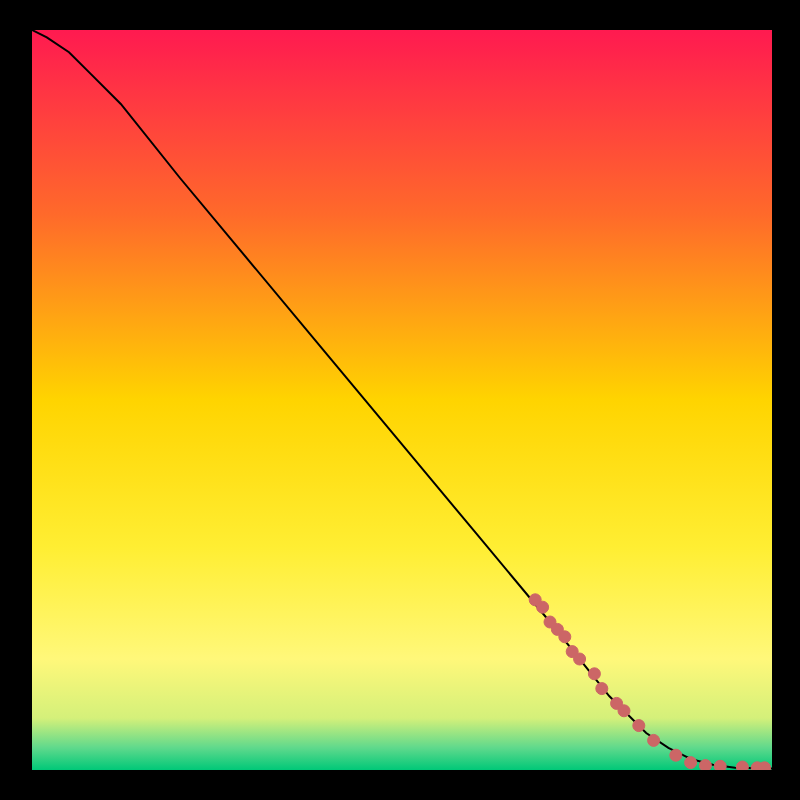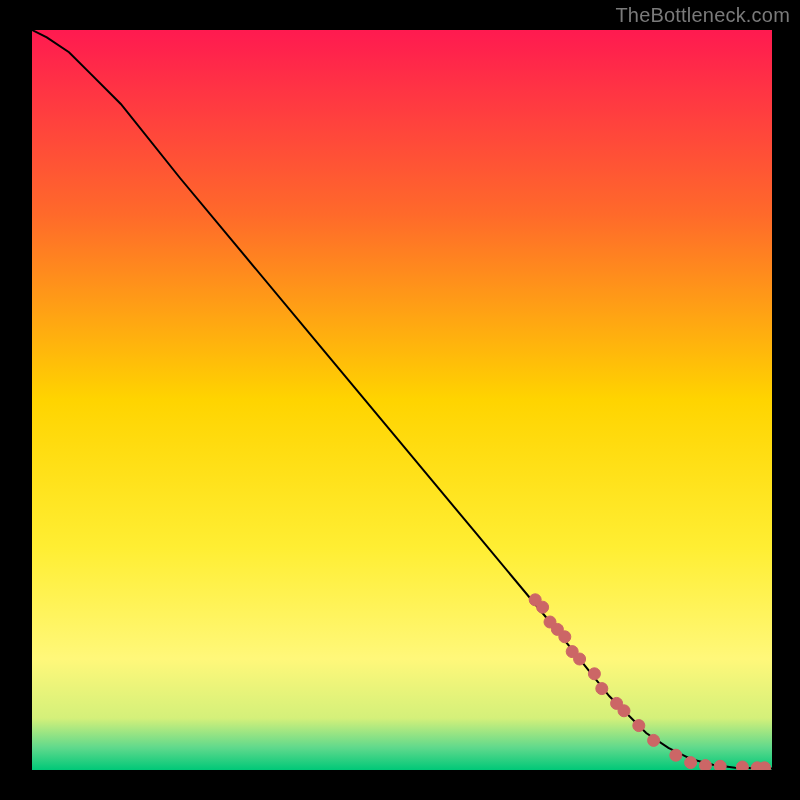--- a/index.html
+++ b/index.html
@@ -43,21 +43,20 @@
   }
   .dot {
     fill: #cc6666;
     stroke: #cc6666;
   }
 </style>
 </head>
 <body>
 
 <div class="frame">
-  <div class="attribution">TheBottleneck.com</div>
 
   <div class="plot-wrap">
     <svg id="chart-svg" viewBox="0 0 740 740" width="740" height="740">
       <defs>
         <linearGradient id="bg-grad" x1="0" y1="0" x2="0" y2="1">
             <stop offset="0%" stop-color="#ff1a50"></stop>
             <stop offset="25%" stop-color="#ff6a2a"></stop>
             <stop offset="50%" stop-color="#ffd400"></stop>
             <stop offset="70%" stop-color="#ffee33"></stop>
             <stop offset="85%" stop-color="#fff87a"></stop>

